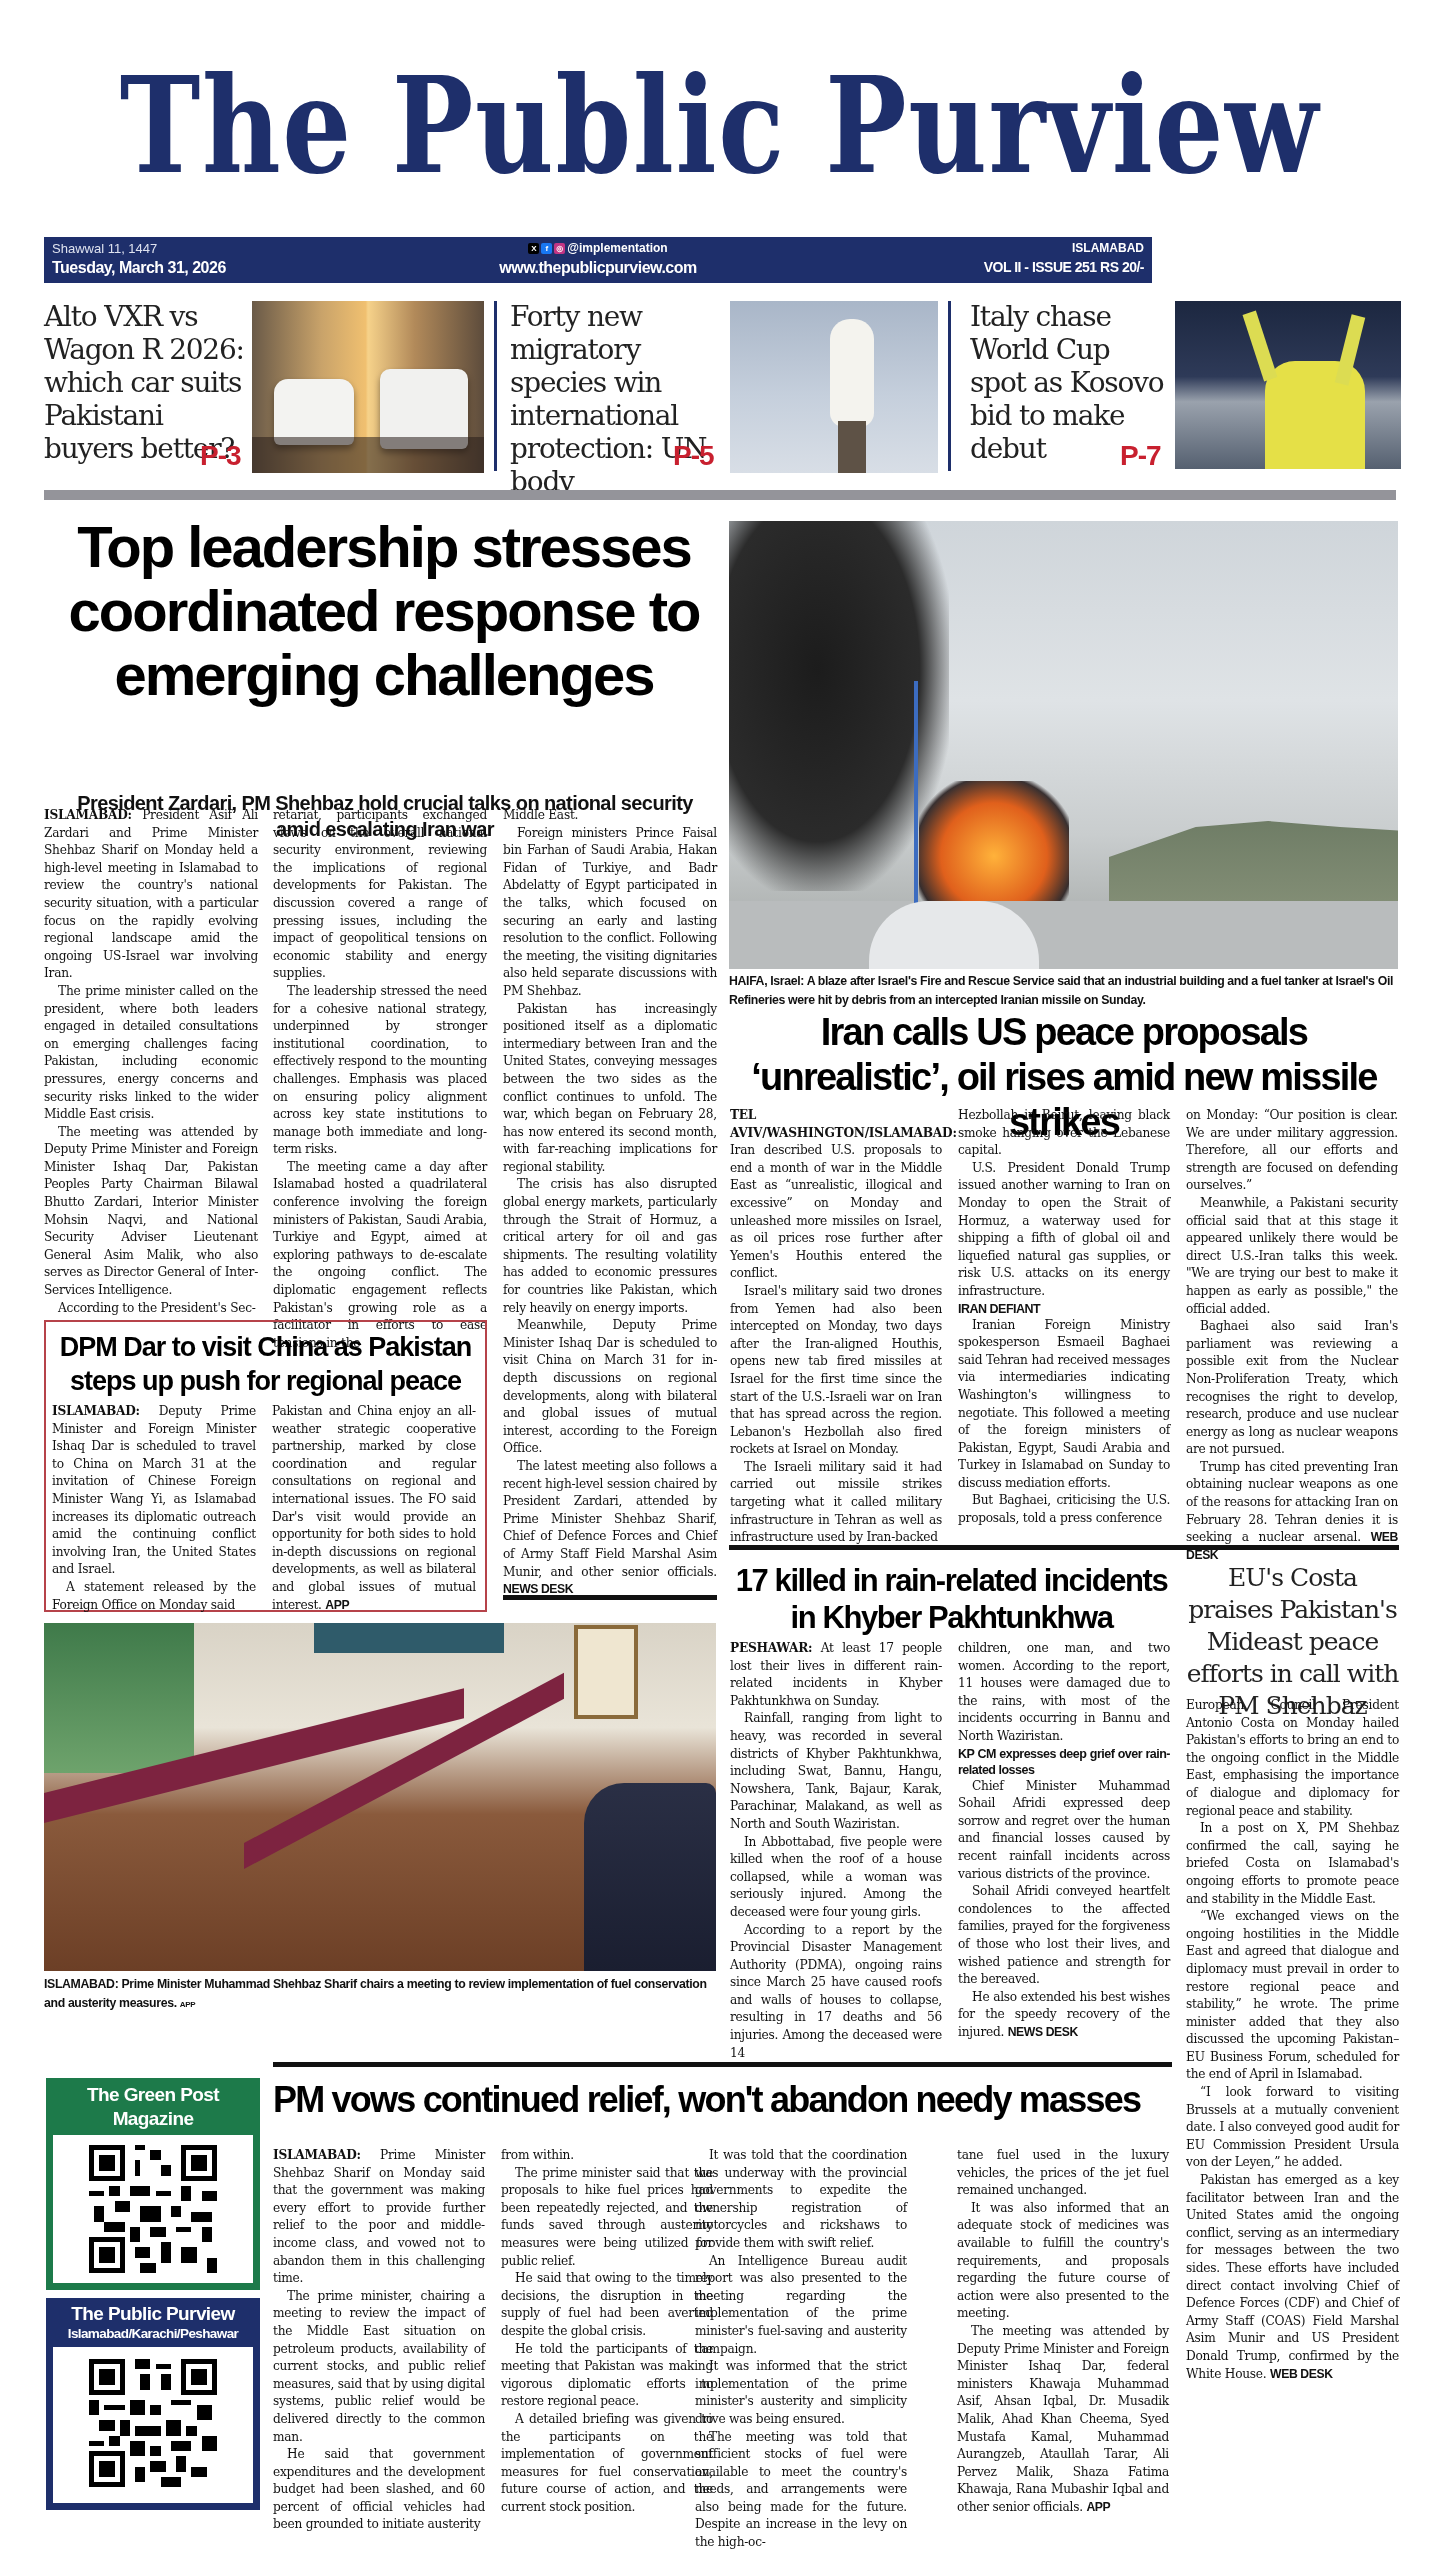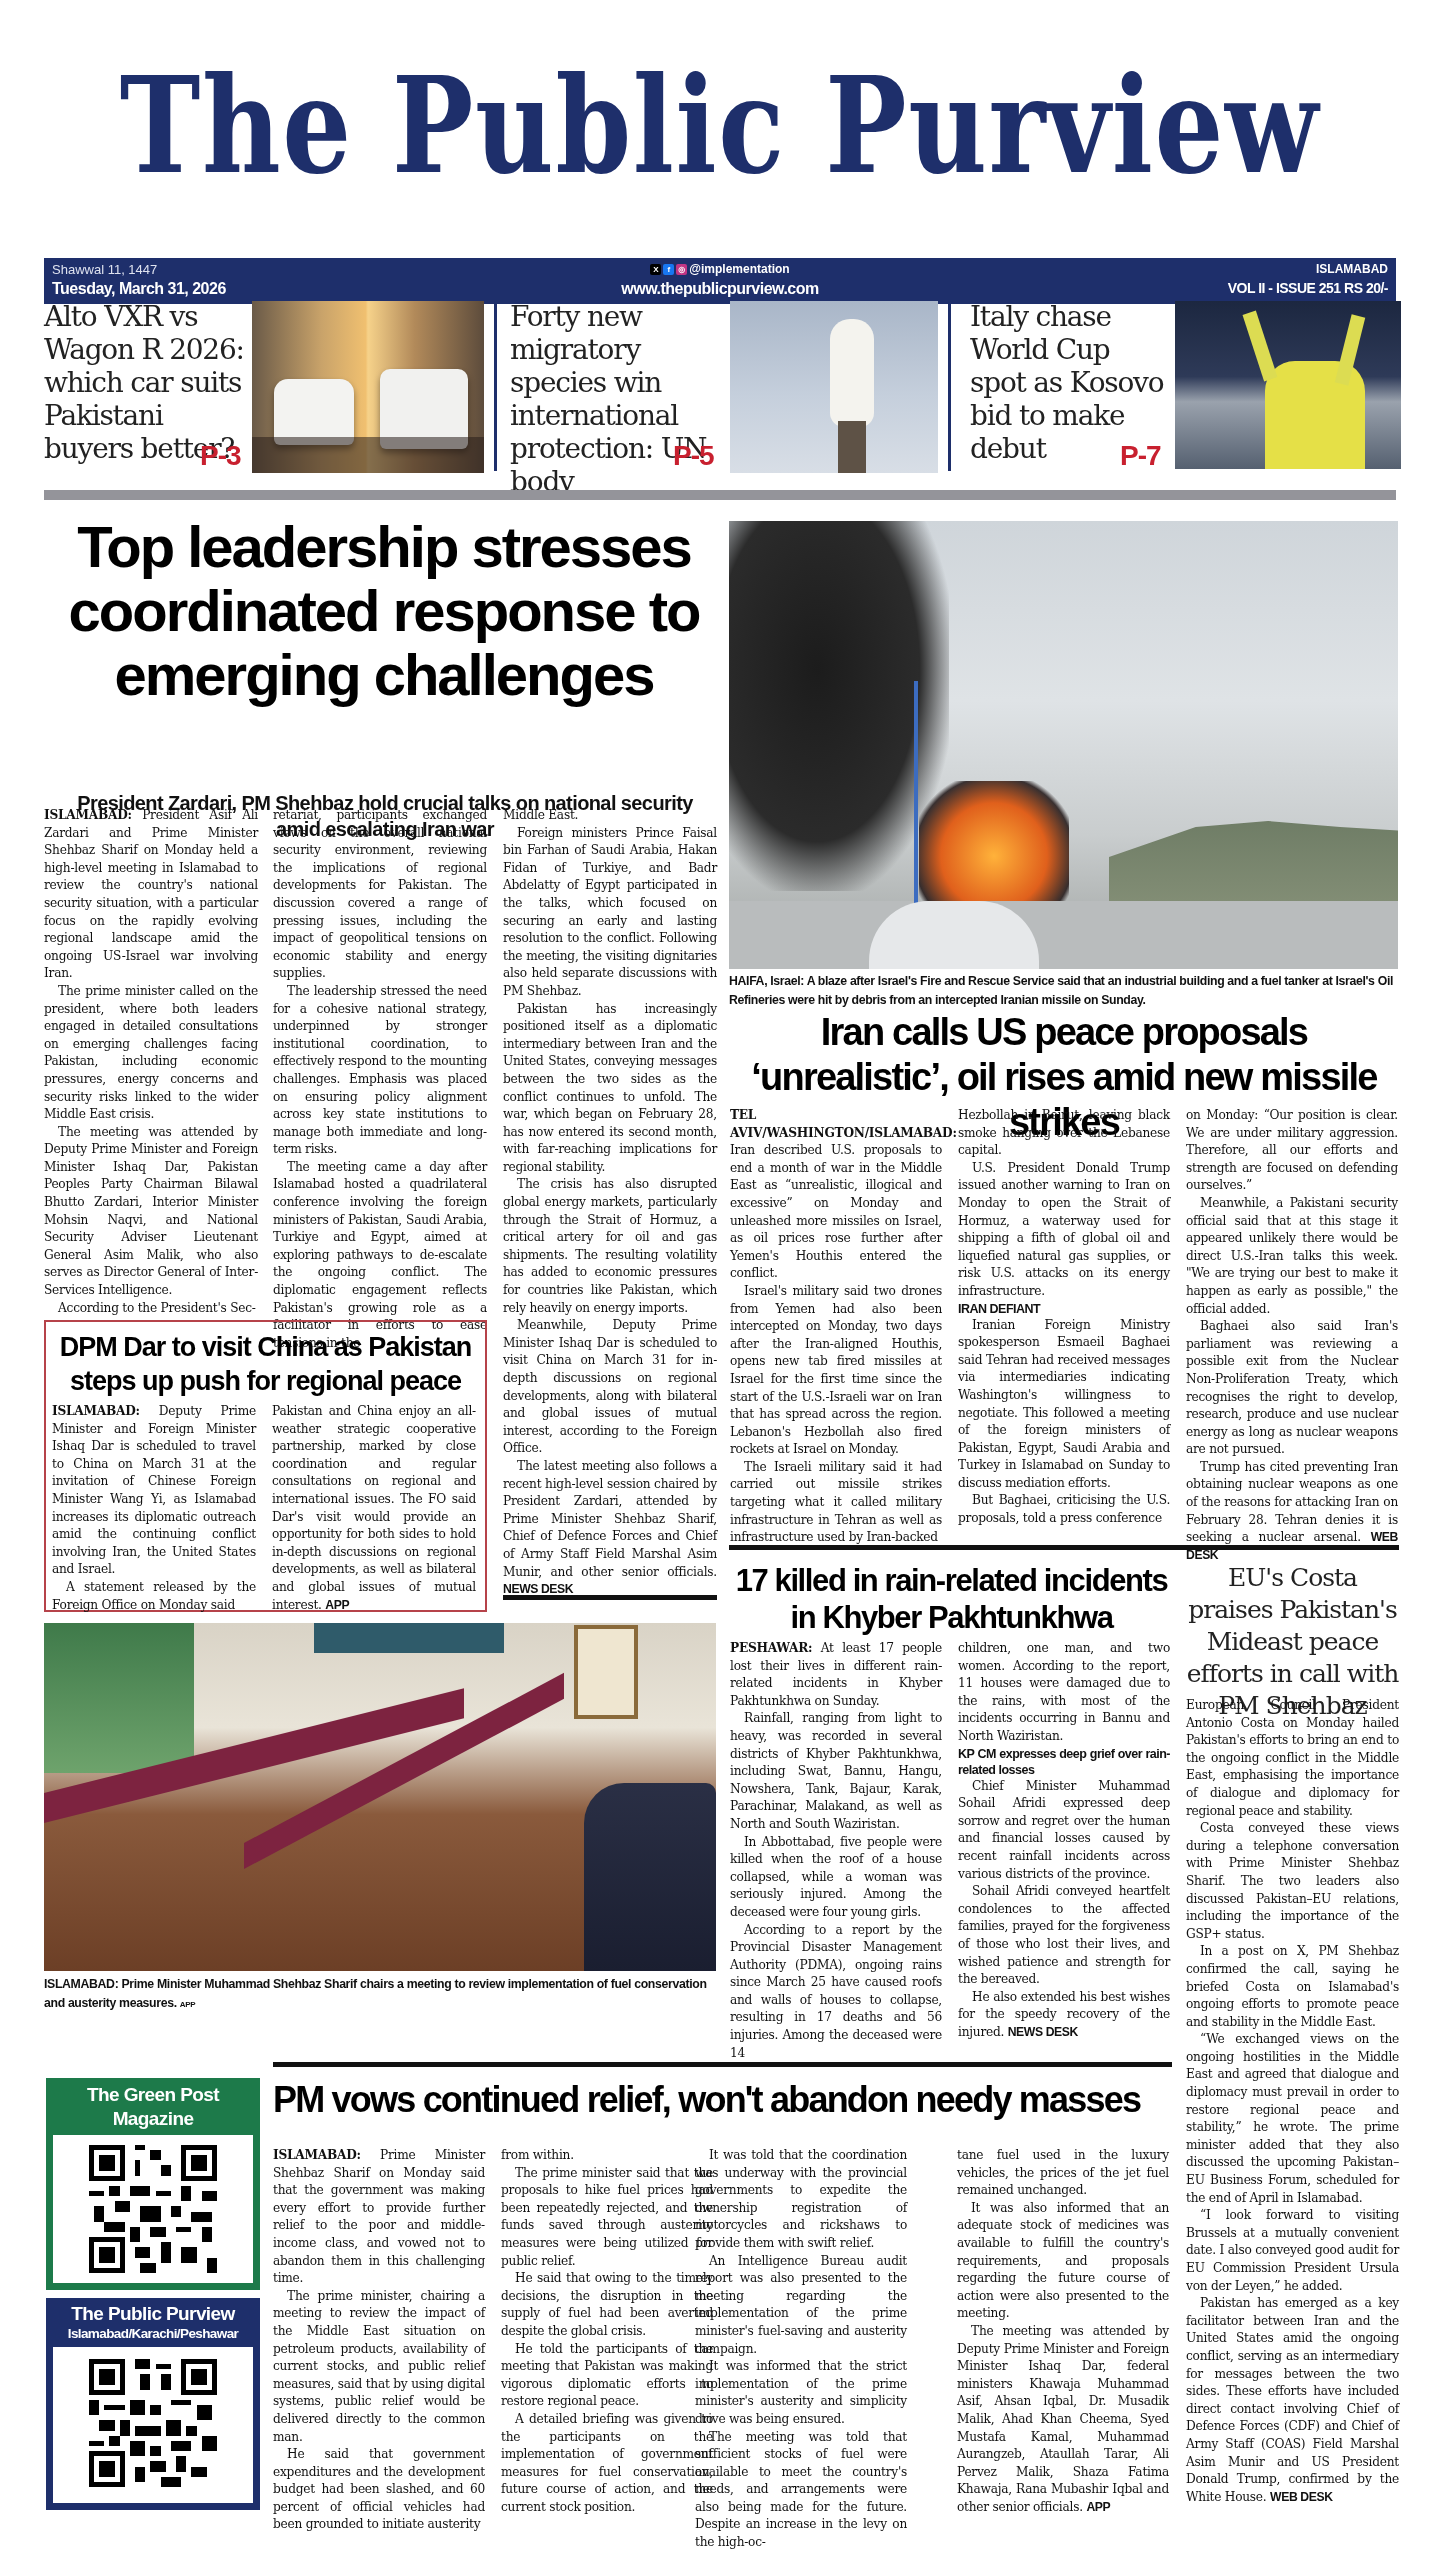--- a/index.html
+++ b/index.html
@@ -10,21 +10,21 @@
   .body-text p { text-indent: 14px; }
   .body-text p.first { text-indent: 0; }
   .dateline { font-weight: bold; }
   .credit { font-family: "Liberation Sans", sans-serif; font-weight: bold; letter-spacing: -0.4px; }
   .subhead { font-family: "Liberation Sans", sans-serif; font-weight: bold; font-size: 12.5px; line-height: 16px; letter-spacing: -0.5px; text-indent: 0 !important; }
 
   
   #masthead { left: 40px; top: 30px; width: 1360px; height: 190px; display: flex; align-items: center; justify-content: center; }
   #masthead-title { font-family: "DejaVu Serif", serif; font-weight: bold; font-size: 132px; color: #1e2f6b; letter-spacing: 2px; transform: scaleX(0.82); white-space: nowrap; font-style: normal; }
 
-  #topbar { left: 44px; top: 237px; width: 1352px; height: 46px; background: #1e2f6b; color: #fff; font-family: "Liberation Sans", sans-serif; margin-top: 21px; }
+  #topbar { left: 44px; top: 237px; width: 1108px; height: 46px; background: #1e2f6b; color: #fff; font-family: "Liberation Sans", sans-serif; }
   #topbar .l1 { position: absolute; left: 8px; top: 4px; font-size: 13px; color: #dfe3f0; }
   #topbar .l2 { position: absolute; left: 8px; top: 22px; font-size: 16px; font-weight: bold; letter-spacing: -0.5px; }
   #topbar .c1 { position: absolute; left: 0; right: 0; top: 4px; text-align: center; font-size: 12px; font-weight: bold; }
   #topbar .c2 { position: absolute; left: 0; right: 0; top: 22px; text-align: center; font-size: 16px; font-weight: bold; letter-spacing: -0.5px; }
   #topbar .r1 { position: absolute; right: 8px; top: 4px; font-size: 12px; font-weight: bold; }
   #topbar .r2 { position: absolute; right: 8px; top: 22px; font-size: 14px; font-weight: bold; letter-spacing: -0.5px; }
   .soc { display: inline-block; width: 11px; height: 11px; font-size: 8px; line-height: 11px; text-align: center; vertical-align: middle; margin-right: 2px; border-radius: 2px; }
 
   
   .teaser-text { font-family: "DejaVu Serif", serif; font-size: 28px; line-height: 33px; color: #222; letter-spacing: -1.2px; font-weight: normal; }
@@ -181,21 +181,20 @@
   <p class="subhead">KP CM expresses deep grief over rain-related losses</p>
   <p>Chief Minister Muhammad Sohail Afridi expressed deep sorrow and regret over the human and financial losses caused by recent rainfall incidents across various districts of the province.</p>
   <p>Sohail Afridi conveyed heartfelt condolences to the affected families, prayed for the forgiveness of those who lost their lives, and wished patience and strength for the bereaved.</p>
   <p><span>He also extended his best wishes for the speedy recovery of the injured.</span> <span class="credit">NEWS DESK</span></p>
 </div>
 <div class="abs rule-black" style="left:729px;top:2062px;width:443px;"></div>
 
 <div class="abs" style="left:1186px;top:1562px;width:213px;font-family:'DejaVu Serif',serif;font-size:25px;line-height:32px;text-align:center;letter-spacing:-1px;color:#222;">EU's Costa praises Pakistan's Mideast peace efforts in call with PM Shehbaz</div>
 <div class="abs body-text" style="left:1186px;top:1697px;width:213px;">
   <p class="first">European Council President Antonio Costa on Monday hailed Pakistan's efforts to bring an end to the ongoing conflict in the Middle East, emphasising the importance of dialogue and diplomacy for regional peace and stability.</p>
-  <p>Costa conveyed these views during a telephone conversation with Prime Minister Shehbaz Sharif. The two leaders also discussed Pakistan–EU relations, including the importance of the GSP+ status.</p>
   <p>In a post on X, PM Shehbaz confirmed the call, saying he briefed Costa on Islamabad's ongoing efforts to promote peace and stability in the Middle East.</p>
   <p>“We exchanged views on the ongoing hostilities in the Middle East and agreed that dialogue and diplomacy must prevail in order to restore regional peace and stability,” he wrote. The prime minister added that they also discussed the upcoming Pakistan–EU Business Forum, scheduled for the end of April in Islamabad.</p>
   <p>“I look forward to visiting Brussels at a mutually convenient date. I also conveyed good audit for EU Commission President Ursula von der Leyen,” he added.</p>
   <p><span>Pakistan has emerged as a key facilitator between Iran and the United States amid the ongoing conflict, serving as an intermediary for messages between the two sides. These efforts have included direct contact involving Chief of Defence Forces (CDF) and Chief of Army Staff (COAS) Field Marshal Asim Munir and US President Donald Trump, confirmed by the White House.</span> <span class="credit">WEB DESK</span></p>
 </div>
 
 <div class="abs qr-box" style="left:46px;top:2078px;width:214px;height:212px;border-color:#1d7a4a;background:#1d7a4a;">
   <div class="qr-head" style="padding-top:2px;font-size:19px;line-height:24px;">The Green Post Magazine</div>
   <div class="qr" style="position:absolute;left:4px;right:4px;top:54px;bottom:4px;">
     <svg viewBox="0 0 25 25" style="position:absolute;left:36px;top:10px;width:128px;height:128px;" shape-rendering="crispEdges">

